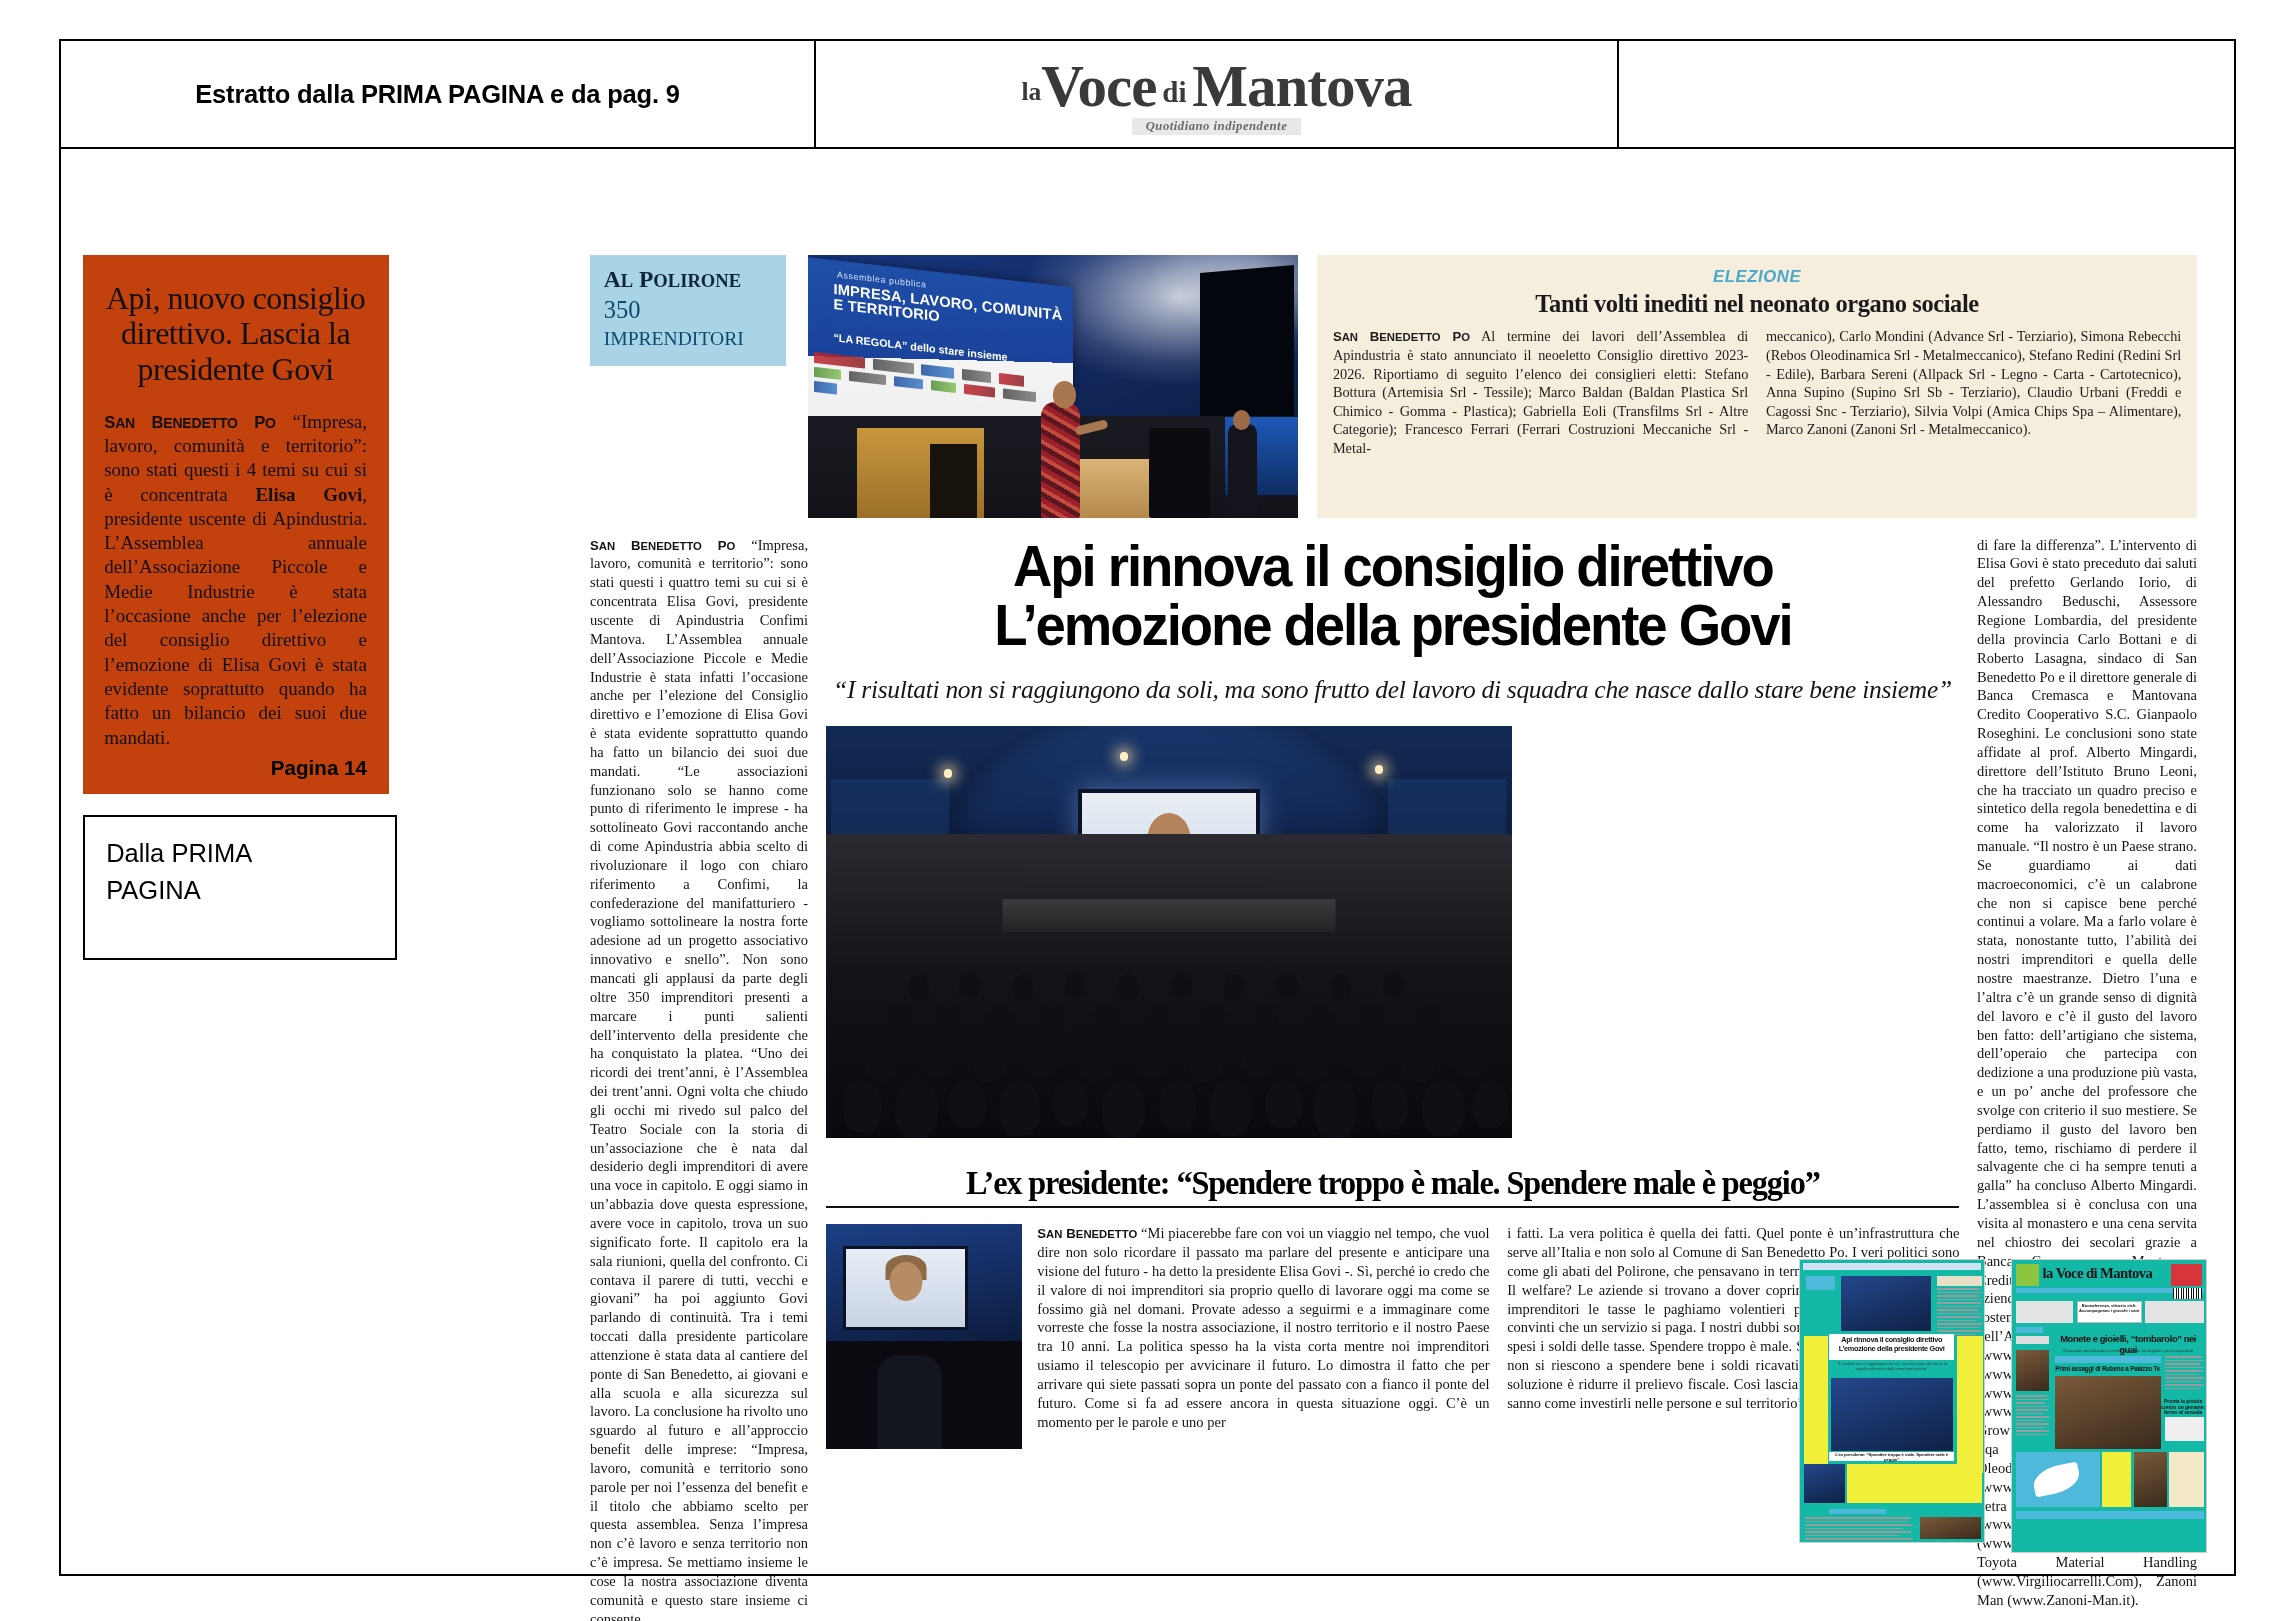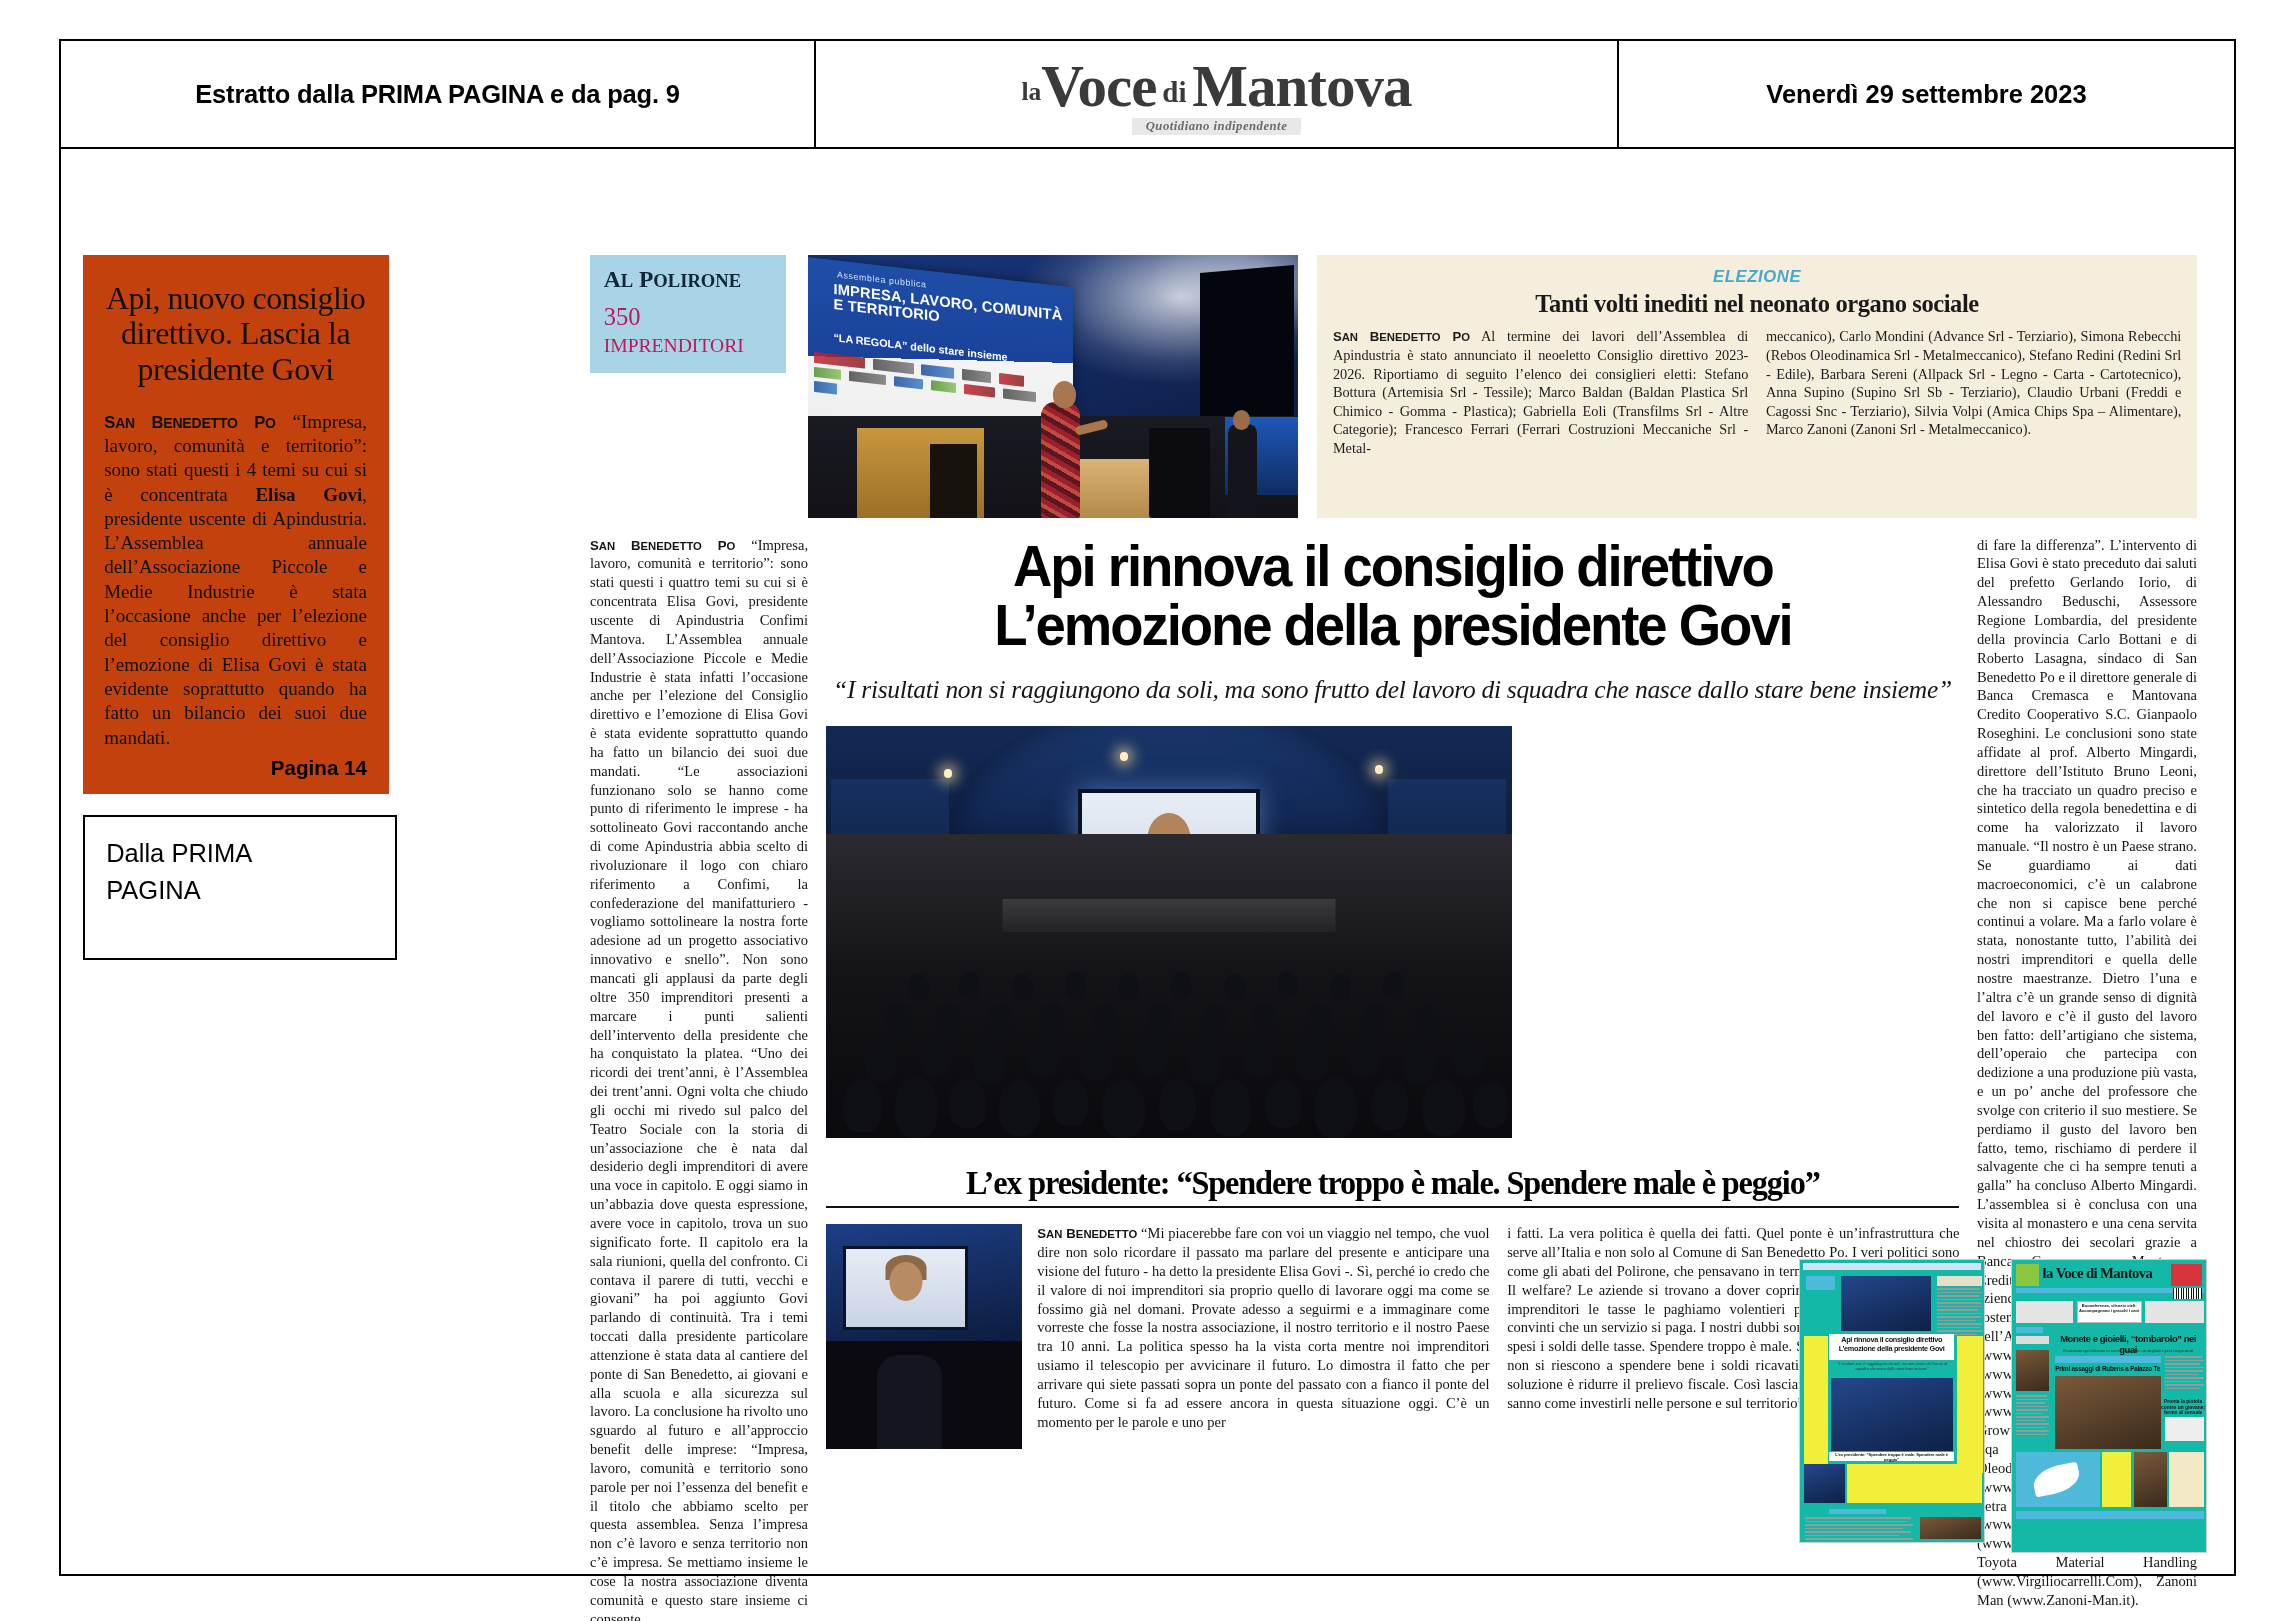--- a/index.html
+++ b/index.html
@@ -161,22 +161,22 @@
     font-weight:bold;
     font-size:23.5px;
     color:#10263d;
     letter-spacing:0px;
     line-height:1.1;
   }
   #polirone-badge .l1 .sc { font-size:18.6px; }
   #polirone-badge .l2 {
     font-family:"Liberation Serif", serif;
     font-size:24.5px;
-    color:#be185d;
-    margin-top:11px;
+    color:#0c4a6e;
+    margin-top:4px;
     line-height:1.1;
   }
   #polirone-badge .l2 .sc { font-size:19.6px; }
 
   
   #stage-photo {
     width:490px; height:263px;
     position:relative; overflow:hidden;
     background:#0a1630;
     margin-right:19.6px;
@@ -547,21 +547,20 @@
 
     <div class="hdr-cell" id="hdr-extract">Estratto dalla PRIMA PAGINA e da pag. 9</div>
 
     <div class="hdr-cell" id="hdr-masthead">
       <div id="masthead-logo">
         <span class="art">la</span><span class="big">Voce</span><span class="di">di</span><span class="big">Mantova</span>
       </div>
       <div id="masthead-sub">Quotidiano indipendente</div>
     </div>
 
-    <div class="hdr-cell" id="hdr-date">Venerdì 29 settembre 2023</div>
   </div>
 
   <div id="body-area">
 
     <div id="left-col">
 
       <div id="blue-summary">
         <h2>Api, nuovo consiglio direttivo. Lascia la presidente Govi</h2>
         <div class="body">
           <span class="dateline">S<span class="sc">AN</span> B<span class="sc">ENEDETTO</span> P<span class="sc">O</span></span>

